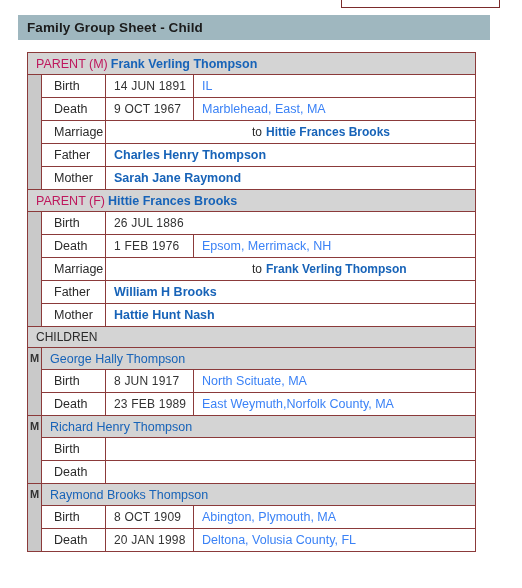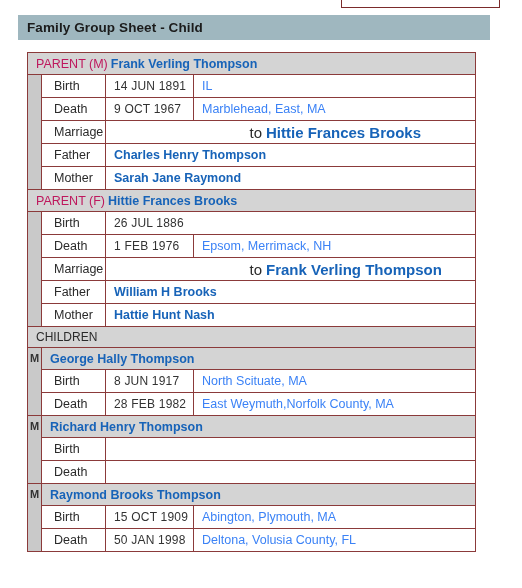--- a/index.html
+++ b/index.html
@@ -115,21 +115,21 @@
   }
   .child-header {
     background: #d4d4d4;
     height: 22px;
     padding-left: 8px !important;
     font-size: 12.5px;
     border-left: 0 !important;
   }
   .child-header .person-link {
     color: #1763b8;
-    font-weight: bold;
+    font-weight: normal;
   }
 
   
   .fact-label {
     width: 64px;
     height: 23px;
     padding-left: 12px !important;
     font-size: 12.5px;
     color: #2a2a2a;
     background: #ffffff;
@@ -163,21 +163,21 @@
   }
   .fact-wide .person-link,
   .fact-place .person-link {
     color: #1763b8;
     font-weight: bold;
     margin-top: 20px;
   }
   .marriage-cell {
     height: 16px;
     background: #ffffff;
-    font-size: 15px;
+    font-size: 12px;
     color: #2a2a2a;
     white-space: nowrap;
     padding: 0 !important;
   }
   .marriage-inner {
     display: flex;
     align-items: center;
   }
   .marriage-to {
     width: 160px;
@@ -304,21 +304,21 @@
     </tr>
     <tr>
       <td class="gutter"></td>
       <td class="fact-label">Birth</td>
       <td class="fact-date">8 JUN 1917</td>
       <td class="fact-place">North Scituate, MA</td>
     </tr>
     <tr>
       <td class="gutter"></td>
       <td class="fact-label">Death</td>
-      <td class="fact-date">28 FEB 1982</td>
+      <td class="fact-date">23 FEB 1989</td>
       <td class="fact-place">East Weymuth,Norfolk County, MA</td>
     </tr>
 
     <tr>
       <td class="gutter gutter-marker">M</td>
       <td colspan="3" class="child-header">
         <span class="person-link">Richard Henry Thompson</span>
       </td>
     </tr>
     <tr>
@@ -334,24 +334,24 @@
 
     <tr>
       <td class="gutter gutter-marker">M</td>
       <td colspan="3" class="child-header">
         <span class="person-link">Raymond Brooks Thompson</span>
       </td>
     </tr>
     <tr>
       <td class="gutter"></td>
       <td class="fact-label">Birth</td>
-      <td class="fact-date">15 OCT 1909</td>
+      <td class="fact-date">8 OCT 1909</td>
       <td class="fact-place">Abington, Plymouth, MA</td>
     </tr>
     <tr>
       <td class="gutter"></td>
       <td class="fact-label">Death</td>
-      <td class="fact-date">50 JAN 1998</td>
+      <td class="fact-date">20 JAN 1998</td>
       <td class="fact-place">Deltona, Volusia County, FL</td>
     </tr>
 
   </tbody>
 </table>
 
 </body></html>

